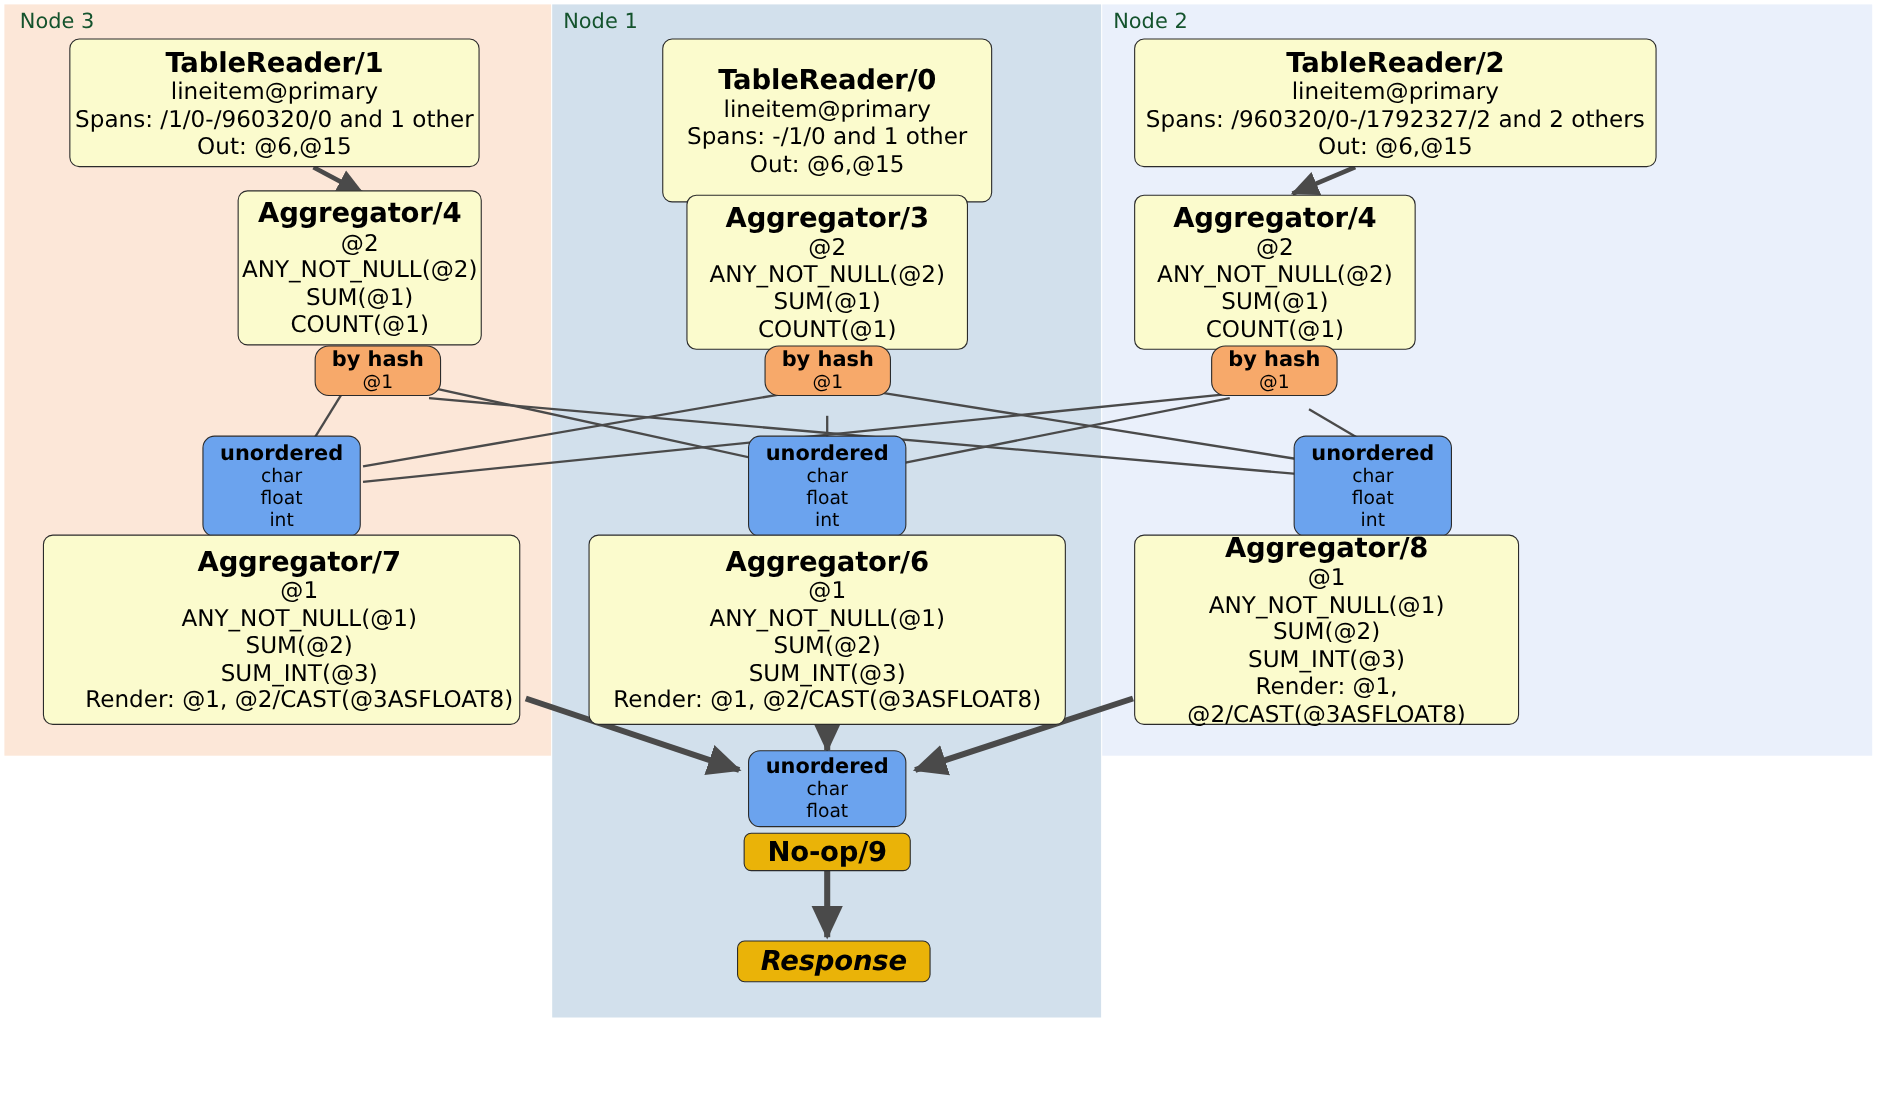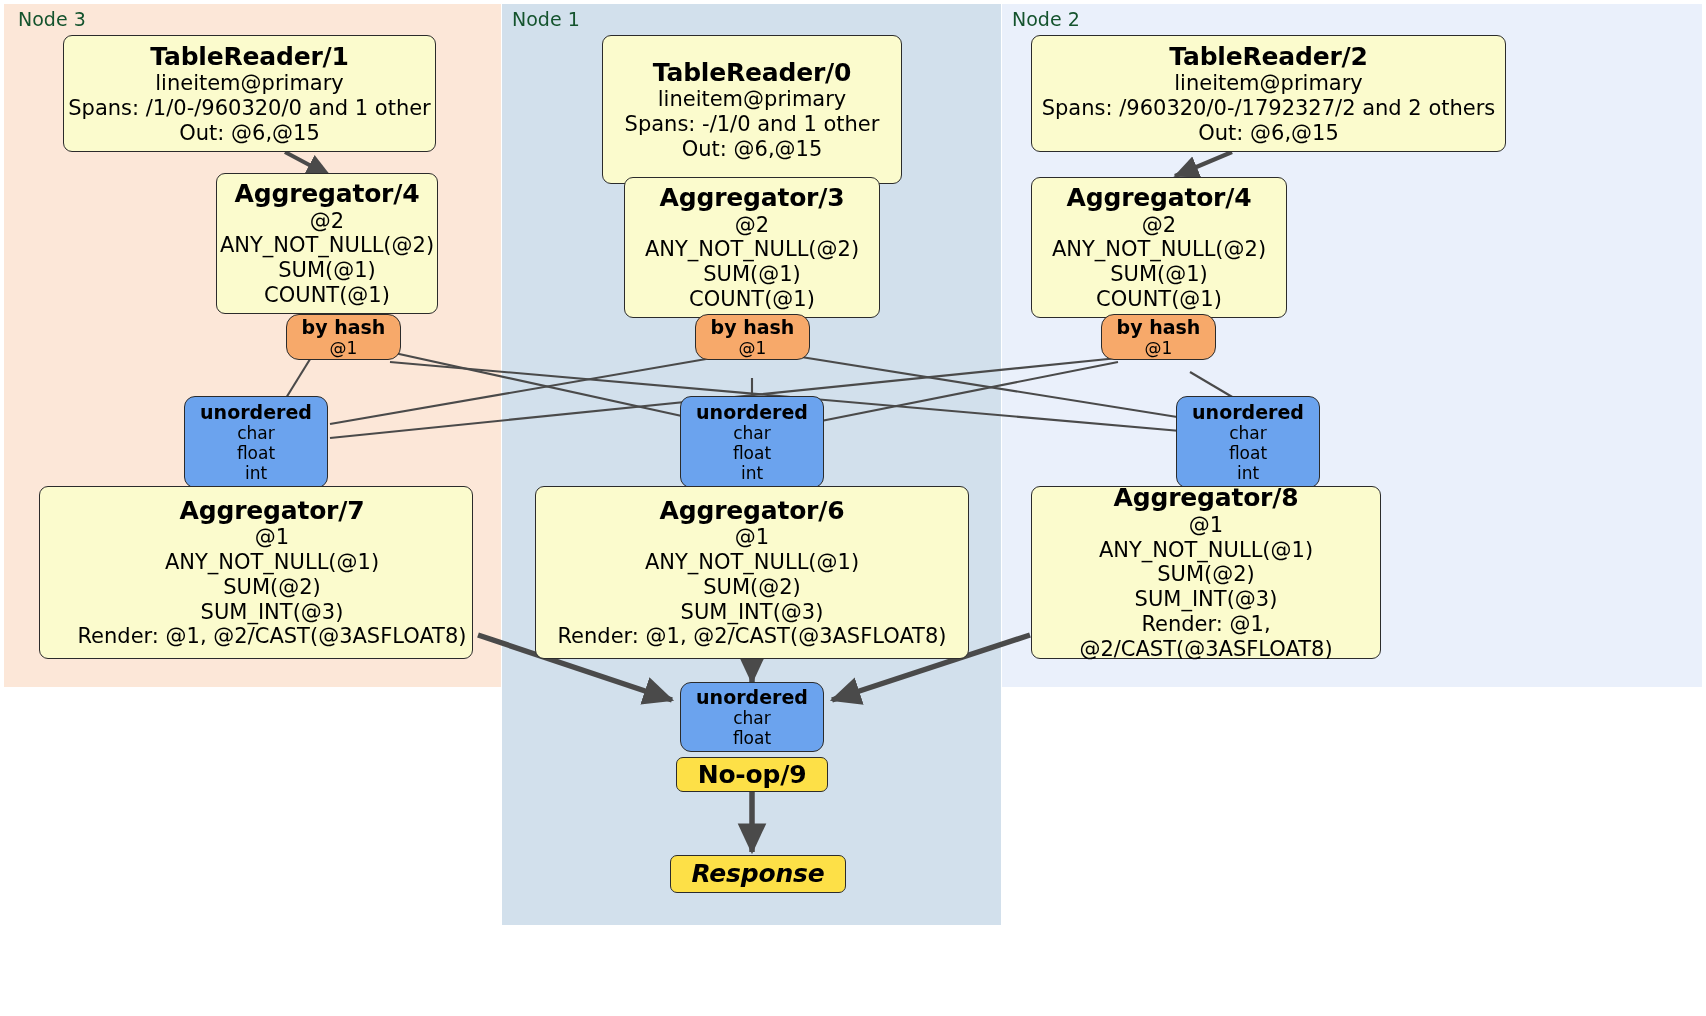--- a/index.html
+++ b/index.html
@@ -47,21 +47,21 @@
   }
   .router {
     background: #f7a96a;
     border-radius: 13px;
   }
   .sync {
     background: #6ba3ee;
     border-radius: 11px;
   }
   .resp {
-    background: #fde047;
+    background: #eab308;
     border-radius: 7px;
   }
   .ttl {
     font-weight: bold;
     font-size: 25px;
     letter-spacing: -0.2px;
   }
   .ttl-sm {
     font-weight: bold;
     font-size: 19px;

